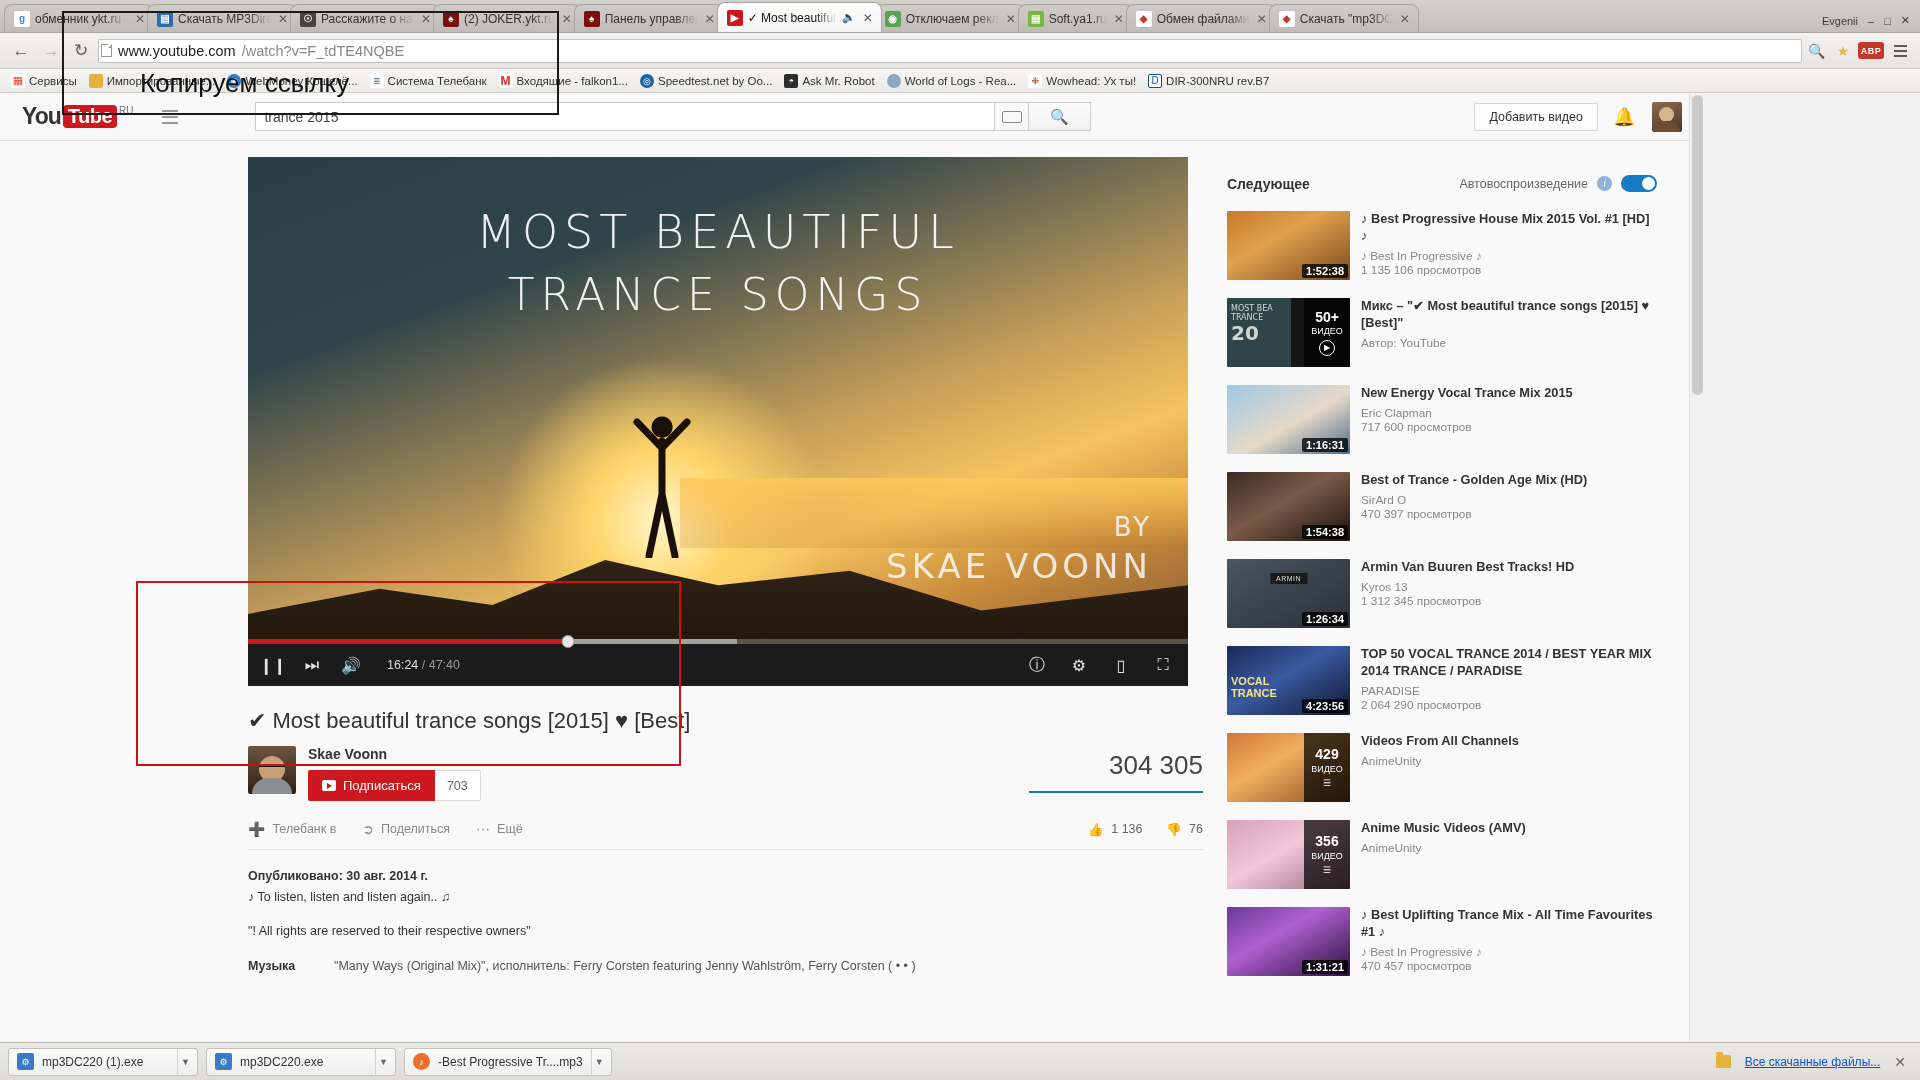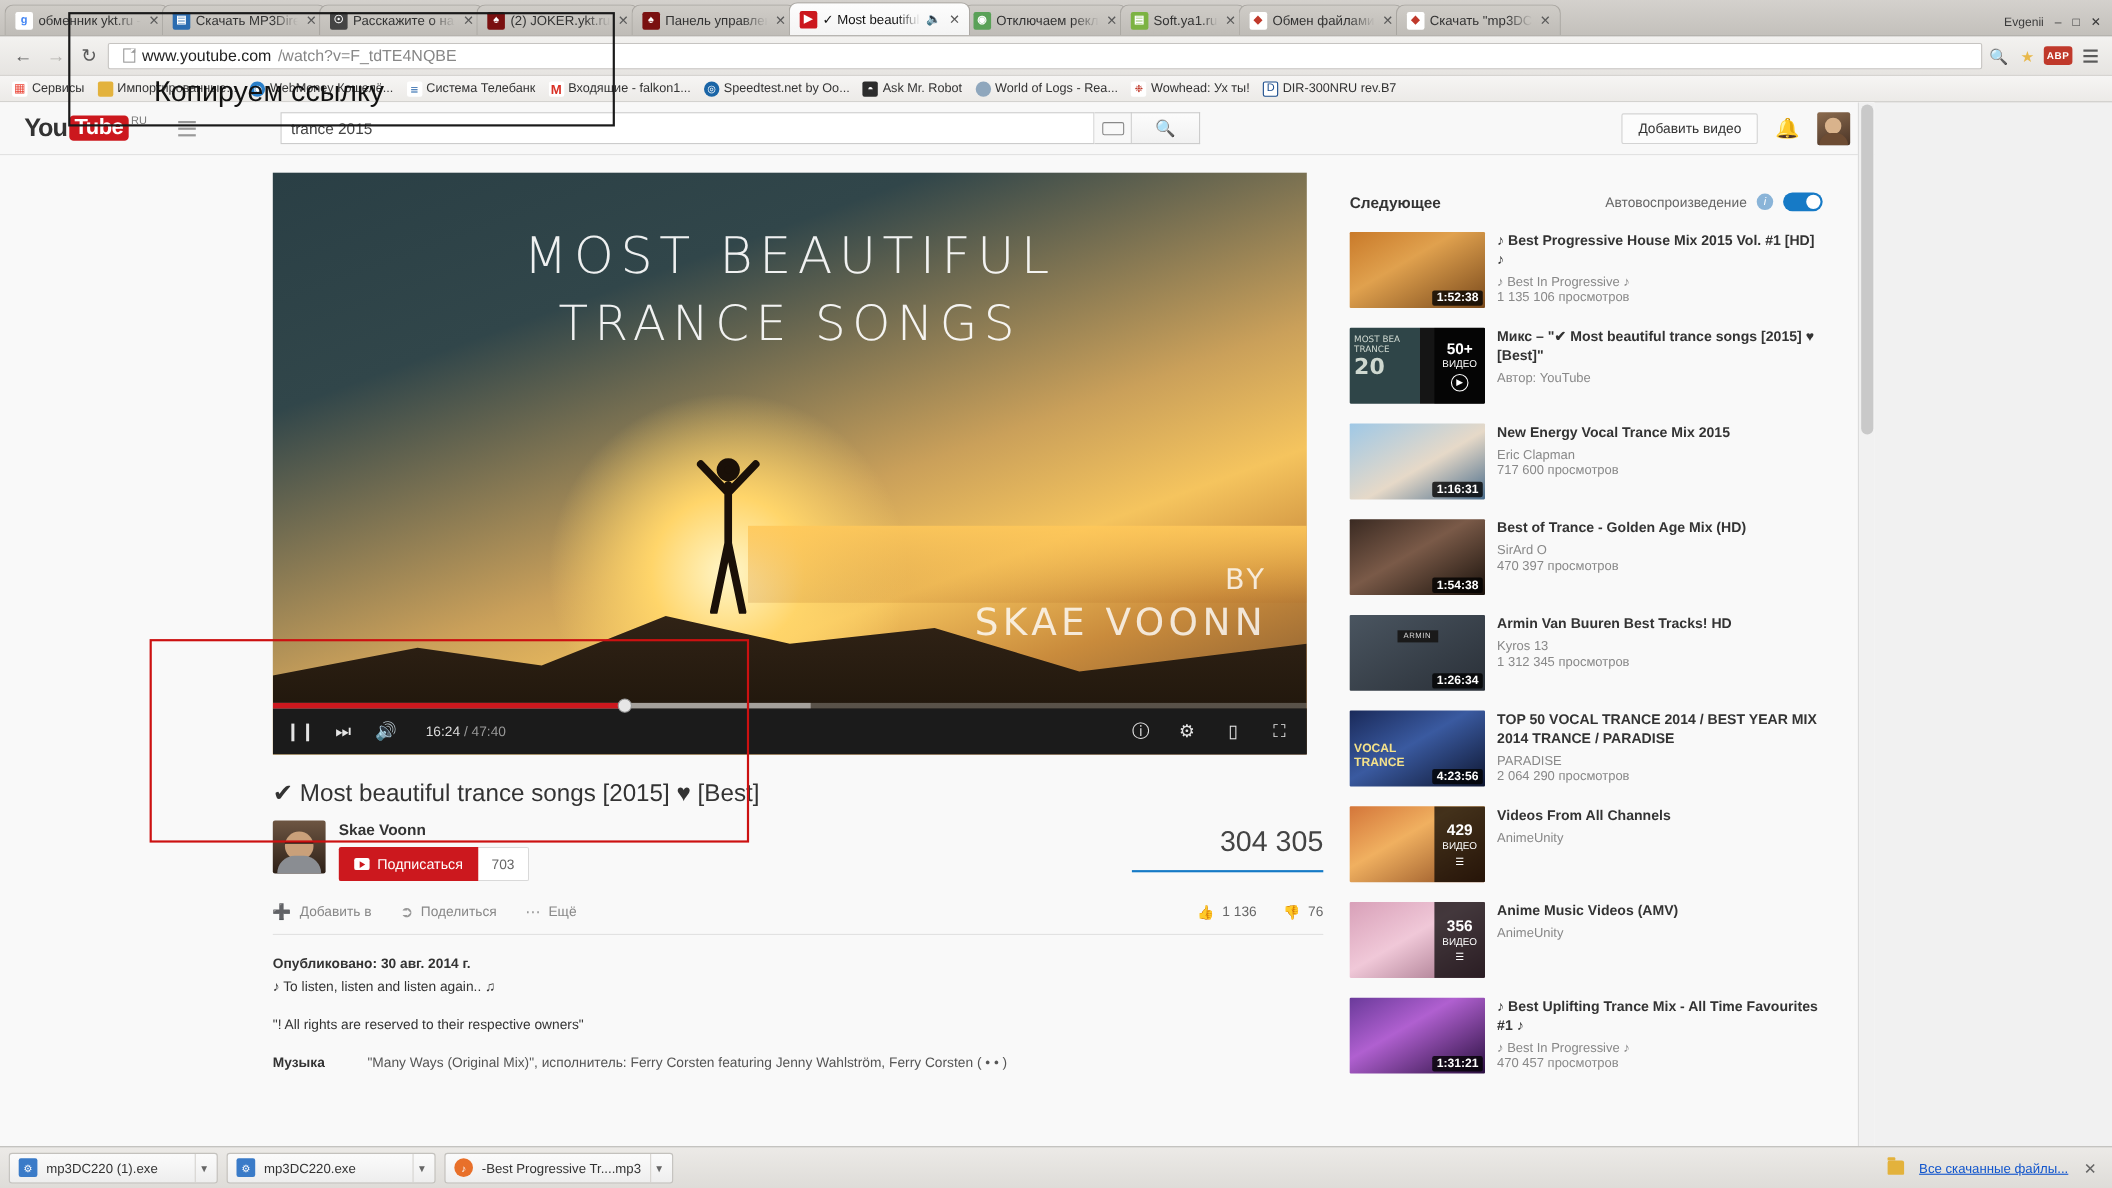--- a/index.html
+++ b/index.html
@@ -46,21 +46,21 @@
     display:flex;align-items:center;justify-content:center; }
   .tabstrip .newtab { width:24px; height:18px; margin-left:12px; }
 
   .navbar { height:36px; background:linear-gradient(#f3f2f0,#e6e4e1);
     display:flex; align-items:center; gap:4px; padding:0 8px;
     border-bottom:1px solid #cfcdc9; }
   .navbtn { width:26px; height:26px; display:flex; align-items:center;
     justify-content:center; color:#5a5a5a; font-size:17px; }
   .navbtn.dim { color:#b4b2ae; }
   .omnibox { flex:1; height:24px; background:#fff; border:1px solid #c6c4c1;
-    border-radius:2px; display:flex; align-items:center; gap:6px; padding:0 13px;
+    border-radius:2px; display:flex; align-items:center; gap:6px; padding:0 2px;
     font-size:14.5px; color:#222; }
   .omnibox .pageicon { width:11px; height:13px; border:1px solid #9a9a9a; background:#fff;
      position:relative; flex:none;}
   .omnibox .pageicon:after{content:"";position:absolute;right:-1px;top:-1px;
      border-left:4px solid #fff;border-bottom:4px solid #9a9a9a;}
   .urlpath { color:#878787; }
   .ombtn { width:22px; height:22px; display:flex; align-items:center;
      justify-content:center; color:#8e8c89; font-size:14px; }
   .abp { height:17px; min-width:26px; background:#c0392b; color:#fff;
      border-radius:3px; font-size:9px; display:flex; align-items:center;
@@ -484,21 +484,21 @@
           </div>
           <div class="viewsbox">
             <div class="viewcount">304 305</div>
             <div class="viewbar"></div>
           </div>
         </div>
 
         <div class="actionrow">
           <div class="act">
             <span class="ic">➕</span>
-            <span>Добавить в</span>
+            <span>Телебанк в</span>
           </div>
           <div class="act">
             <span class="ic">➲</span>
             <span>Поделиться</span>
           </div>
           <div class="act">
             <span class="ic">⋯</span>
             <span>Ещё</span>
           </div>
           <div class="likes">

